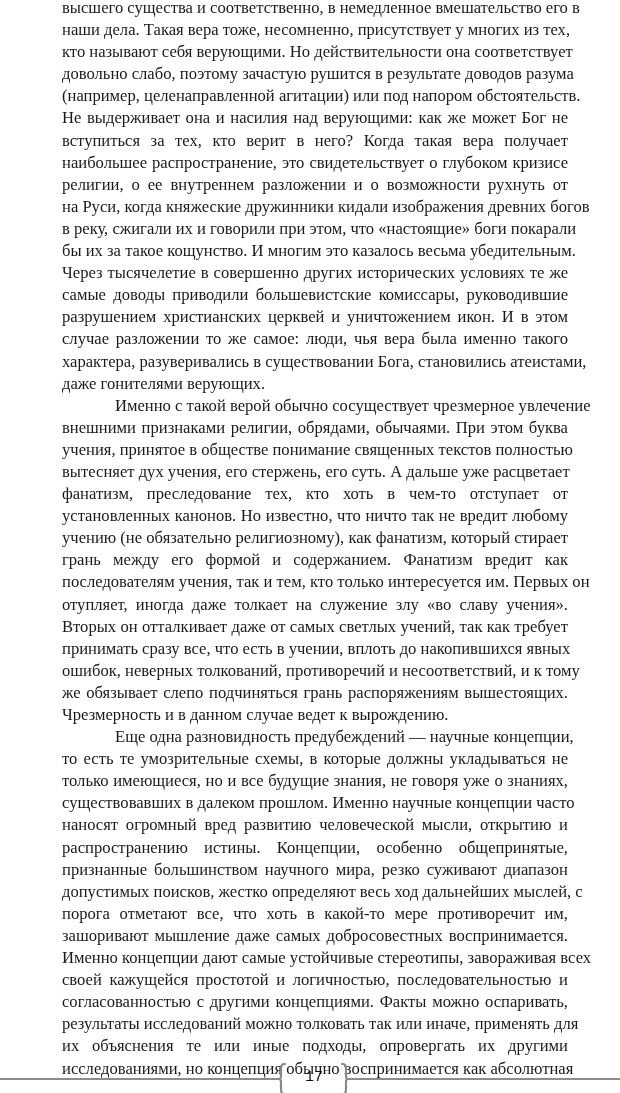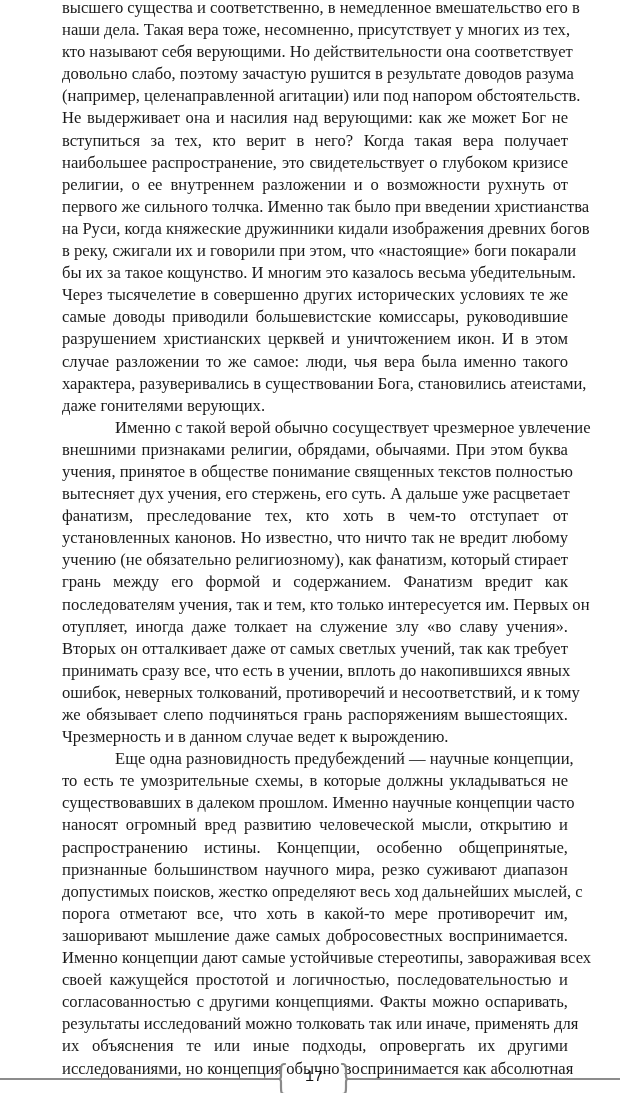--- a/index.html
+++ b/index.html
@@ -88,21 +88,20 @@
   <div class="paragraph">
     <span class="line">высшего существа и соответственно, в немедленное вмешательство его в</span>
     <span class="line">наши дела. Такая вера тоже, несомненно, присутствует у многих из тех,</span>
     <span class="line">кто называют себя верующими. Но действительности она соответствует</span>
     <span class="line">довольно слабо, поэтому зачастую рушится в результате доводов разума</span>
     <span class="line">(например, целенаправленной агитации) или под напором обстоятельств.</span>
     <span class="line">Не выдерживает она и насилия над верующими: как же может Бог не</span>
     <span class="line">вступиться за тех, кто верит в него? Когда такая вера получает</span>
     <span class="line">наибольшее распространение, это свидетельствует о глубоком кризисе</span>
     <span class="line">религии, о ее внутреннем разложении и о возможности рухнуть от</span>
-    <span class="line">первого же сильного толчка. Именно так было при введении христианства</span>
     <span class="line">на Руси, когда княжеские дружинники кидали изображения древних богов</span>
     <span class="line">в реку, сжигали их и говорили при этом, что «настоящие» боги покарали</span>
     <span class="line">бы их за такое кощунство. И многим это казалось весьма убедительным.</span>
     <span class="line">Через тысячелетие в совершенно других исторических условиях те же</span>
     <span class="line">самые доводы приводили большевистские комиссары, руководившие</span>
     <span class="line">разрушением христианских церквей и уничтожением икон. И в этом</span>
     <span class="line">случае разложении то же самое: люди, чья вера была именно такого</span>
     <span class="line">характера, разуверивались в существовании Бога, становились атеистами,</span>
     <span class="line last">даже гонителями верующих.</span>
   </div>
@@ -121,20 +120,21 @@
     <span class="line">Вторых он отталкивает даже от самых светлых учений, так как требует</span>
     <span class="line">принимать сразу все, что есть в учении, вплоть до накопившихся явных</span>
     <span class="line">ошибок, неверных толкований, противоречий и несоответствий, и к тому</span>
     <span class="line">же обязывает слепо подчиняться грань распоряжениям вышестоящих.</span>
     <span class="line last">Чрезмерность и в данном случае ведет к вырождению.</span>
   </div>
 
   <div class="paragraph">
     <span class="line indent">Еще одна разновидность предубеждений — научные концепции,</span>
     <span class="line">то есть те умозрительные схемы, в которые должны укладываться не</span>
+    <span class="line">только имеющиеся, но и все будущие знания, не говоря уже о знаниях,</span>
     <span class="line">существовавших в далеком прошлом. Именно научные концепции часто</span>
     <span class="line">наносят огромный вред развитию человеческой мысли, открытию и</span>
     <span class="line">распространению истины. Концепции, особенно общепринятые,</span>
     <span class="line">признанные большинством научного мира, резко суживают диапазон</span>
     <span class="line">допустимых поисков, жестко определяют весь ход дальнейших мыслей, с</span>
     <span class="line">порога отметают все, что хоть в какой-то мере противоречит им,</span>
     <span class="line">зашоривают мышление даже самых добросовестных воспринимается.</span>
     <span class="line">Именно концепции дают самые устойчивые стереотипы, завораживая всех</span>
     <span class="line">своей кажущейся простотой и логичностью, последовательностью и</span>
     <span class="line">согласованностью с другими концепциями. Факты можно оспаривать,</span>

